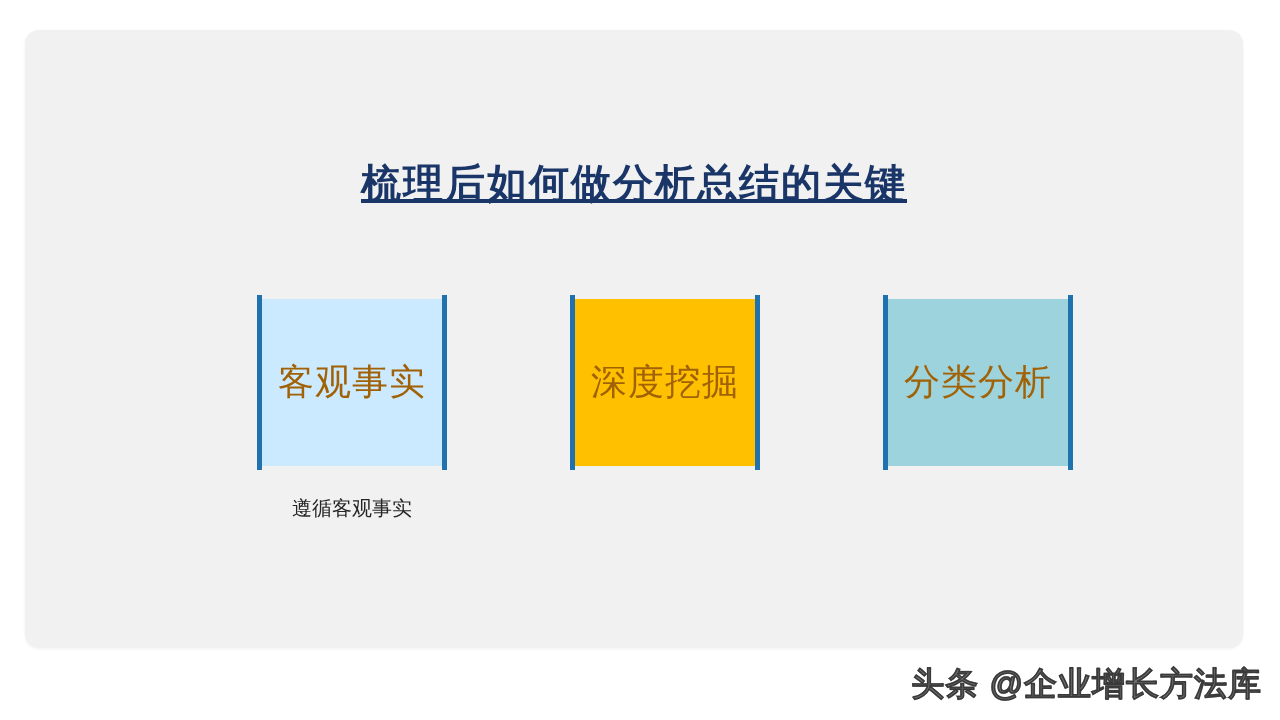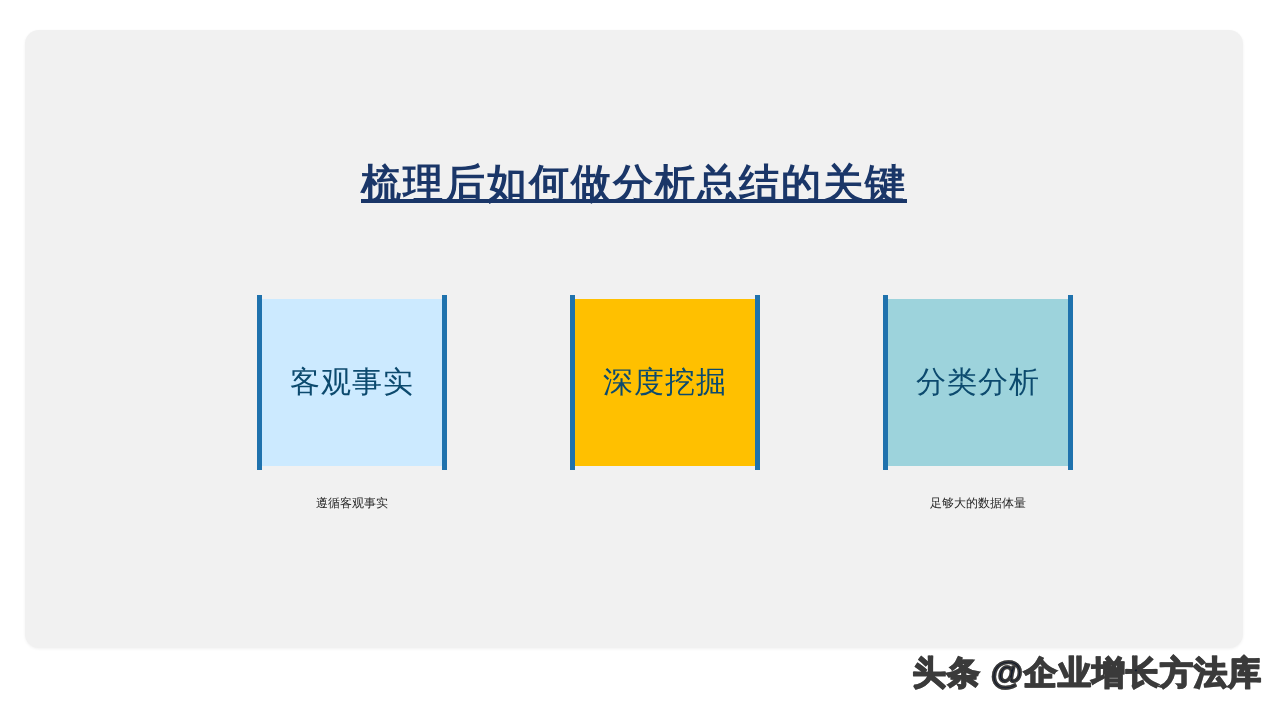--- a/index.html
+++ b/index.html
@@ -84,57 +84,57 @@
     bottom: 0;
     width: 5px;
     background: #1f72ad;
   }
   .block-bar.left  { left: 0; }
   .block-bar.right { right: 0; }
 
   .block-label {
     position: relative;
     z-index: 2;
-    font-size: 30px;
-    color: #0c4a6e;
+    font-size: 36px;
+    color: #a16207;
     letter-spacing: 1px;
     white-space: nowrap;
   }
 
   
   .captions-row {
     position: absolute;
     left: 232px;
     top: 465px;
     width: 816px;
     display: flex;
     justify-content: space-between;
   }
 
   .caption {
     width: 190px;
     text-align: center;
-    font-size: 12px;
+    font-size: 20px;
     color: #262626;
     white-space: nowrap;
   }
   .caption.wide {
     width: 220px;
     margin-right: -15px;
   }
 
   
   .watermark {
     position: absolute;
     right: 18px;
-    bottom: 24px;
+    bottom: 13px;
     font-size: 33px;
-    font-weight: bold;
+    font-weight: normal;
     letter-spacing: 1px;
-    color: #0f172a;
+    color: #737373;
     -webkit-text-stroke: 1.6px #3a3a3a;
     text-shadow:
        1px 0 0 #8c8c8c,
       -1px 0 0 #8c8c8c,
        0 1px 0 #8c8c8c,
        0 -1px 0 #8c8c8c;
     white-space: nowrap;
   }
 </style>
 </head>
@@ -167,20 +167,19 @@
         <div class="block-fill" style="background: rgb(157, 211, 220);"></div>
         <div class="block-bar left" style="background: rgb(31, 114, 173);"></div>
         <div class="block-bar right" style="background: rgb(31, 114, 173);"></div>
         <div class="block-label">分类分析</div>
       </div>
 
     </div>
 
     <div class="captions-row">
       <div class="caption">遵循客观事实</div>
-      <div class="caption">足够大的数据体量</div>
     </div>
 
   </div>
 
   <div class="watermark">头条 @企业增长方法库</div>
 
 </div>
 
 </body></html>

